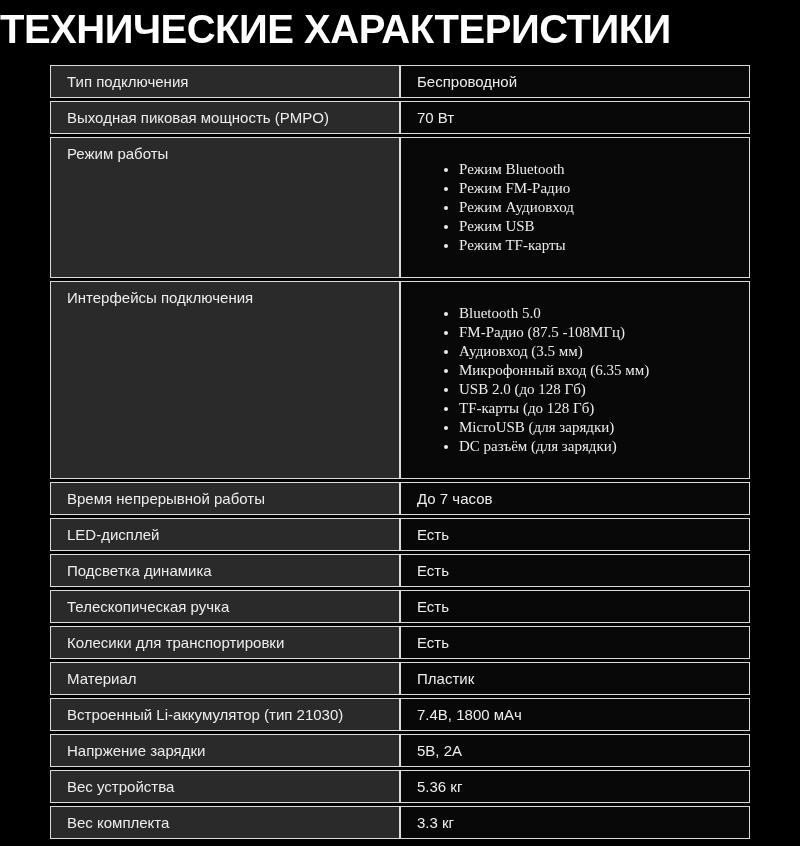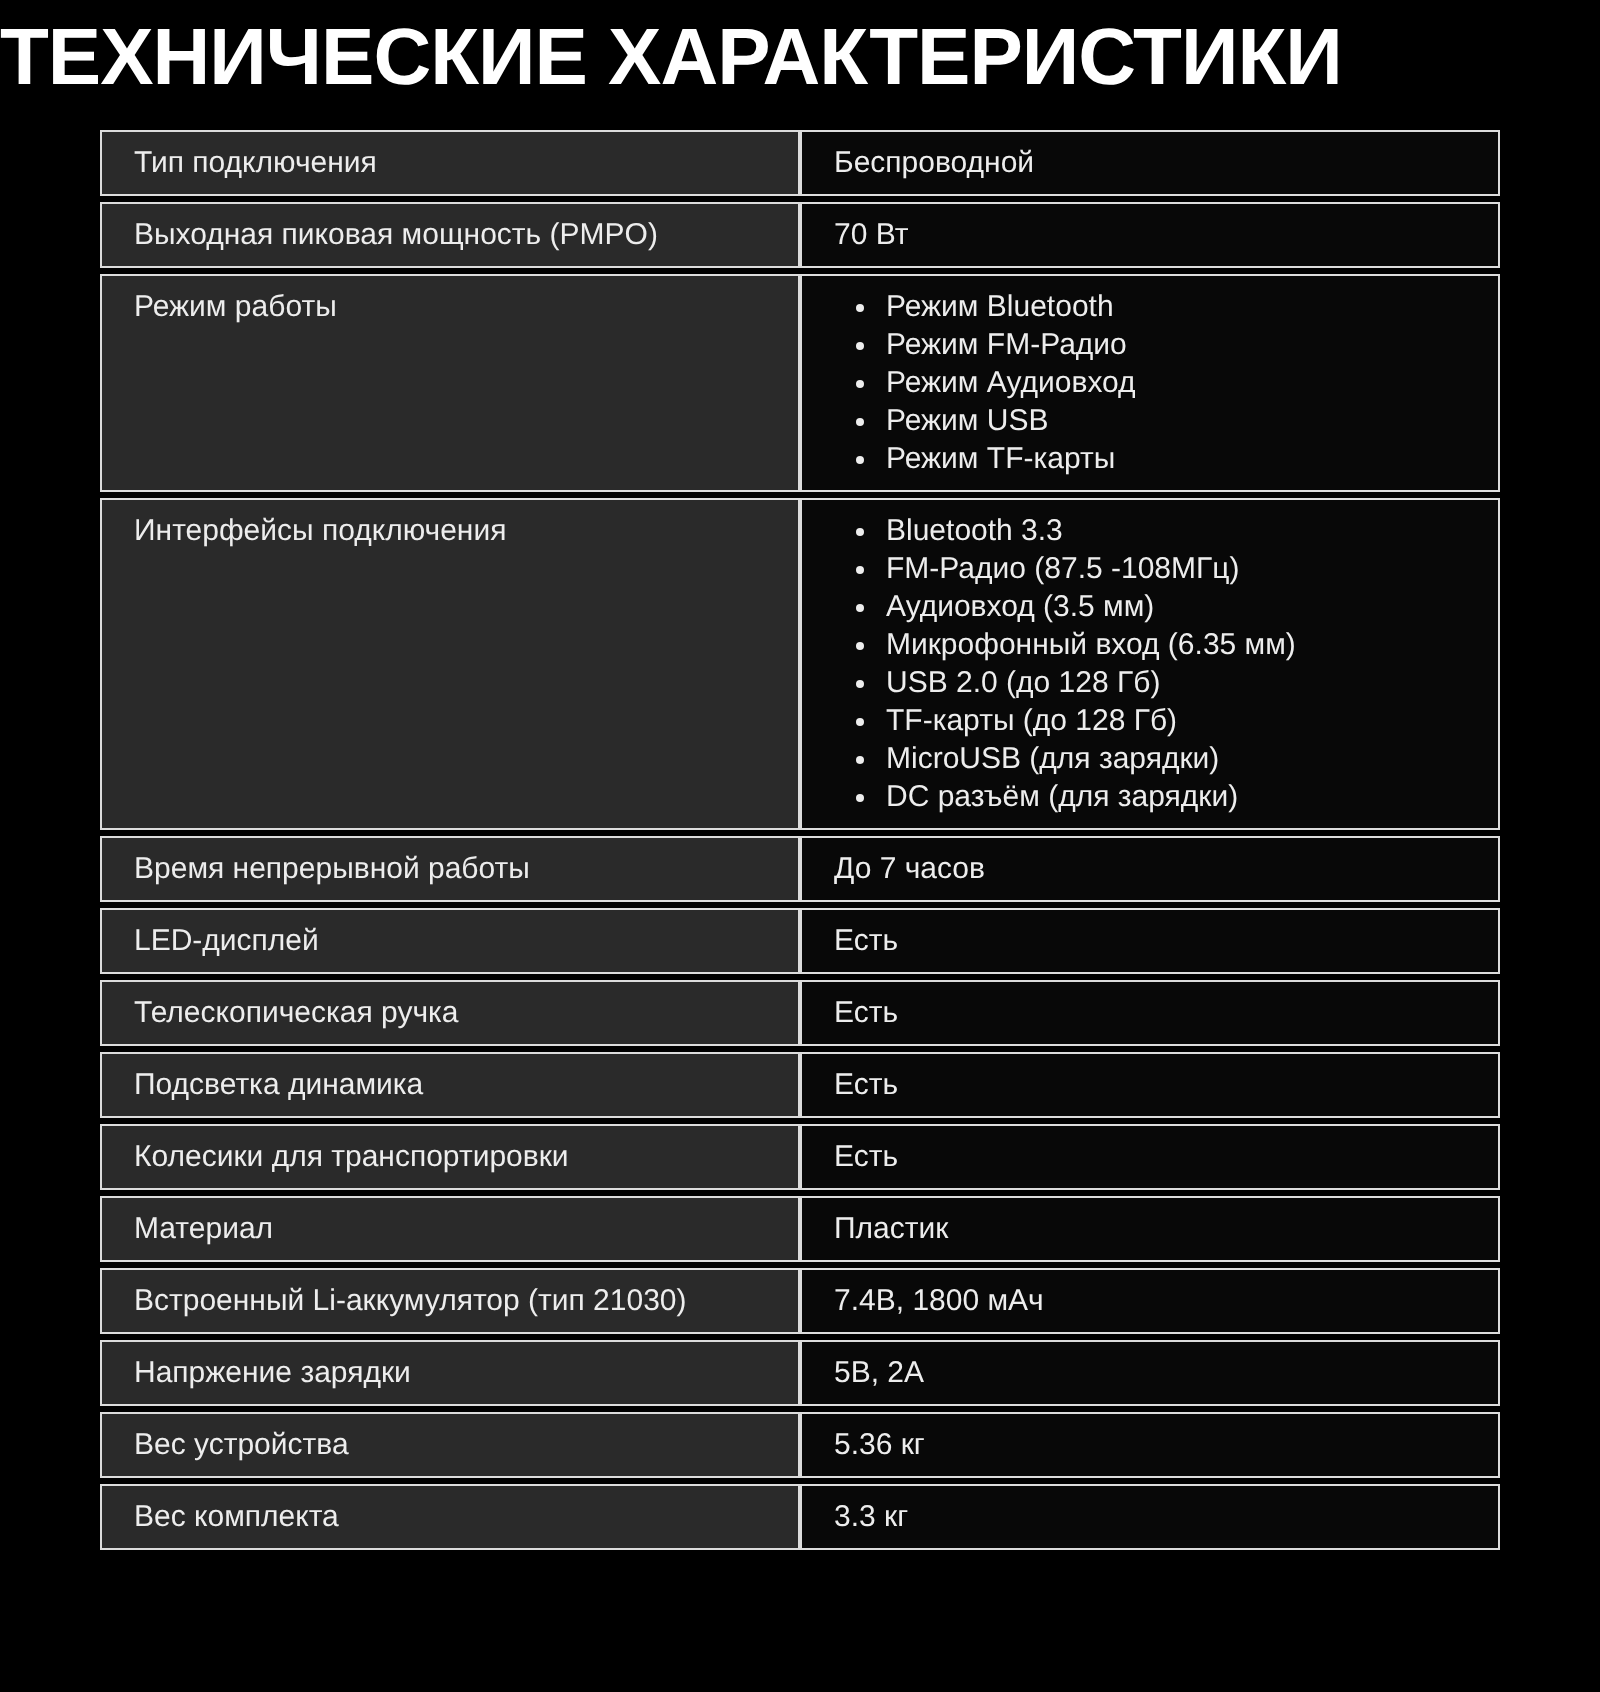--- a/index.html
+++ b/index.html
@@ -45,23 +45,24 @@
   td.label-cell{
     width:50%;
     background:var(--label-bg);
   }
   td.value-cell{
     width:50%;
     background:var(--value-bg);
     padding-left:18px;
   }
   td.value-cell ul{
-    margin:0;
+    margin:16px;
     padding-left:26px;
     list-style:disc;
+    font-family:Liberation Serif, serif;
   }
   td.value-cell li{
     padding:0;
     margin:0;
   }
   td.value-cell li::marker{color:var(--text);}
 </style>
 </head>
 <body>
 
@@ -86,45 +87,45 @@
             <li>Режим Аудиовход</li>
             <li>Режим USB</li>
             <li>Режим TF-карты</li>
           </ul>
         </td>
       </tr>
       <tr>
         <td class="label-cell">Интерфейсы подключения</td>
         <td class="value-cell">
           <ul>
-            <li>Bluetooth 3.3</li>
+            <li>Bluetooth 5.0</li>
             <li>FM-Радио (87.5 -108МГц)</li>
             <li>Аудиовход (3.5 мм)</li>
             <li>Микрофонный вход (6.35 мм)</li>
             <li>USB 2.0 (до 128 Гб)</li>
             <li>TF-карты (до 128 Гб)</li>
             <li>MicroUSB (для зарядки)</li>
             <li>DC разъём (для зарядки)</li>
           </ul>
         </td>
       </tr>
       <tr>
         <td class="label-cell">Время непрерывной работы</td>
         <td class="value-cell">До 7 часов</td>
       </tr>
       <tr>
         <td class="label-cell">LED-дисплей</td>
         <td class="value-cell">Есть</td>
       </tr>
       <tr>
-        <td class="label-cell">Телескопическая ручка</td>
+        <td class="label-cell">Подсветка динамика</td>
         <td class="value-cell">Есть</td>
       </tr>
       <tr>
-        <td class="label-cell">Подсветка динамика</td>
+        <td class="label-cell">Телескопическая ручка</td>
         <td class="value-cell">Есть</td>
       </tr>
       <tr>
         <td class="label-cell">Колесики для транспортировки</td>
         <td class="value-cell">Есть</td>
       </tr>
       <tr>
         <td class="label-cell">Материал</td>
         <td class="value-cell">Пластик</td>
       </tr>

